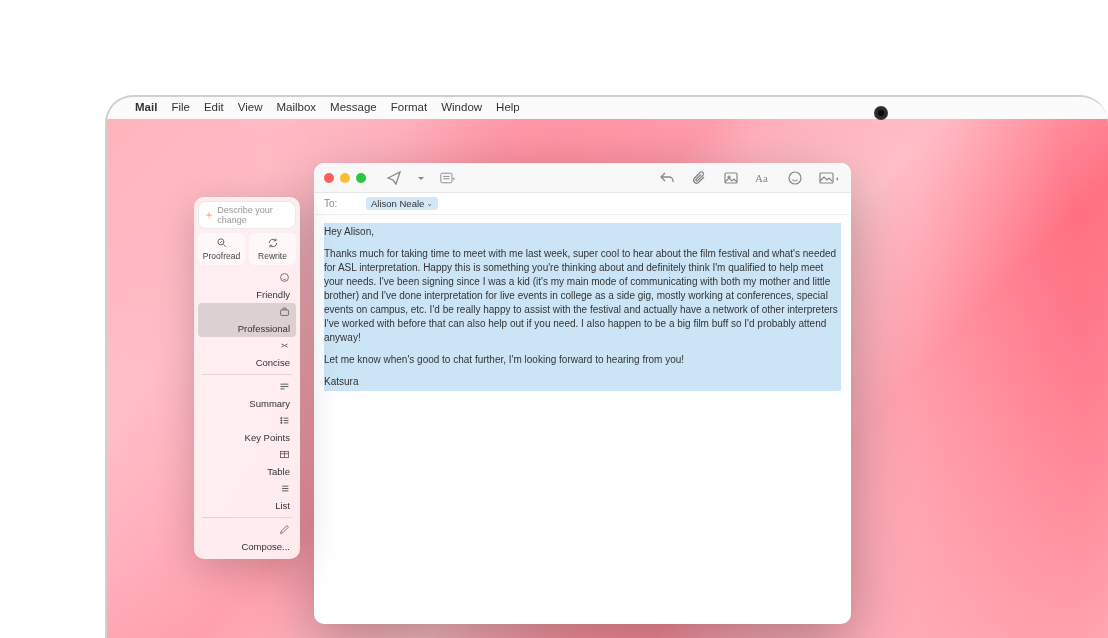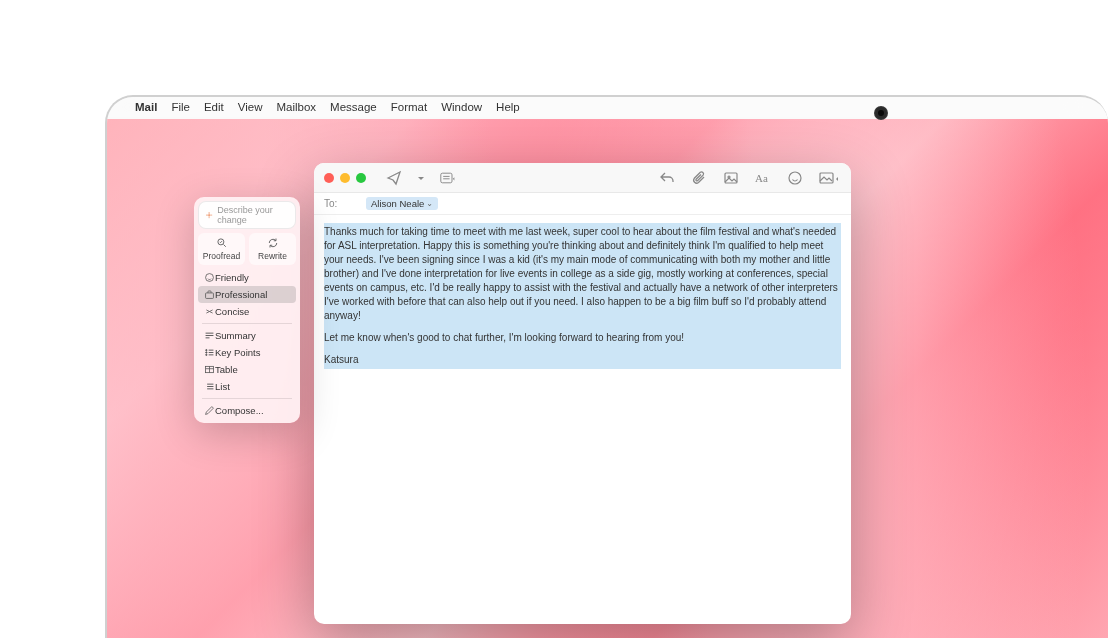--- a/index.html
+++ b/index.html
@@ -136,24 +136,26 @@
       width: 12px; height: 12px;
       color: #666;
     }
     .ai-list {
       display: flex;
       flex-direction: column;
     }
     .ai-item {
       display: flex;
       align-items: flex-end;
+      gap: 6px;
       padding: 3px 6px;
       font-size: 9.5px;
       color: #333;
       border-radius: 4px;
+      flex-direction: column;
     }
     .ai-item.selected {
       background: rgba(128,128,128,0.28);
     }
     .ai-item-icon {
       width: 11px;
       display: flex;
       align-items: center;
       justify-content: center;
       color: #555;
@@ -466,20 +468,21 @@
         <div class="mail-header-row">
           <span class="mail-header-label">To:</span>
           <span class="recipient-pill">
             <span>Alison Neale</span>
           </span>
         </div>
       </div>
 
       <div class="mail-body">
         <div class="highlighted">
+          <p>Hey Alison,</p>
           <p>Thanks much for taking time to meet with me last week, super cool to hear about the film festival and what's needed for ASL interpretation. Happy this is something you're thinking about and definitely think I'm qualified to help meet your needs. I've been signing since I was a kid (it's my main mode of communicating with both my mother and little brother) and I've done interpretation for  live events in college as a side gig, mostly working at conferences, special events on campus, etc. I'd be really happy to assist with the festival and actually have a network of other interpreters I've worked with before that can also help out if you need. I also happen to be a big film buff so I'd probably attend anyway!</p>
           <p>Let me know when's good to chat further, I'm looking forward to hearing from you!</p>
           <p style="margin-bottom:0">Katsura</p>
         </div>
       </div>
     </div>
 
   </div>
 </div>
 

